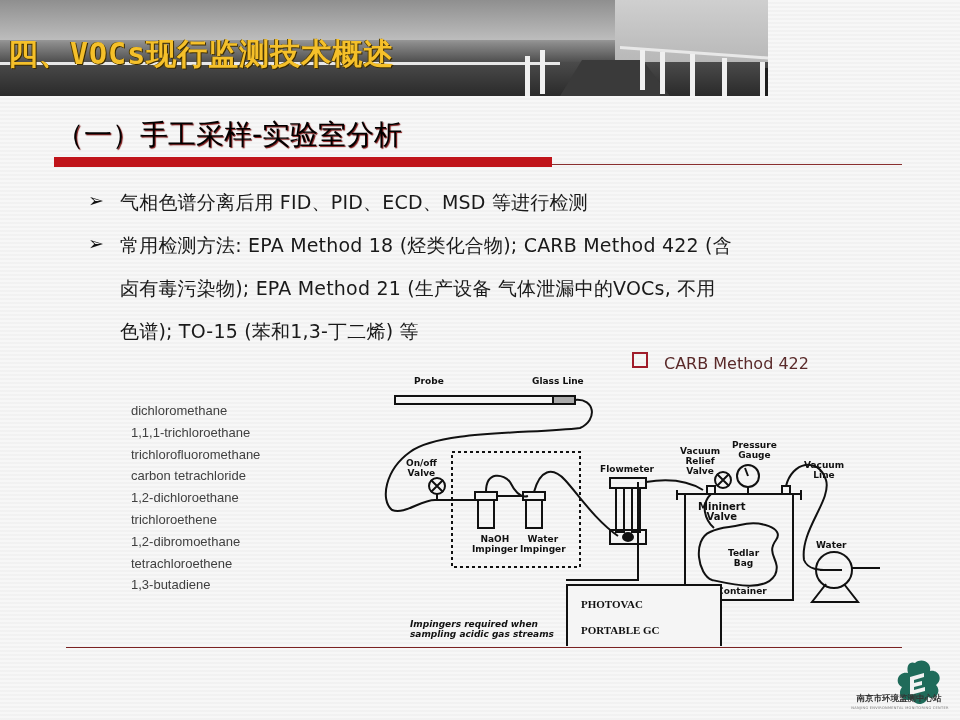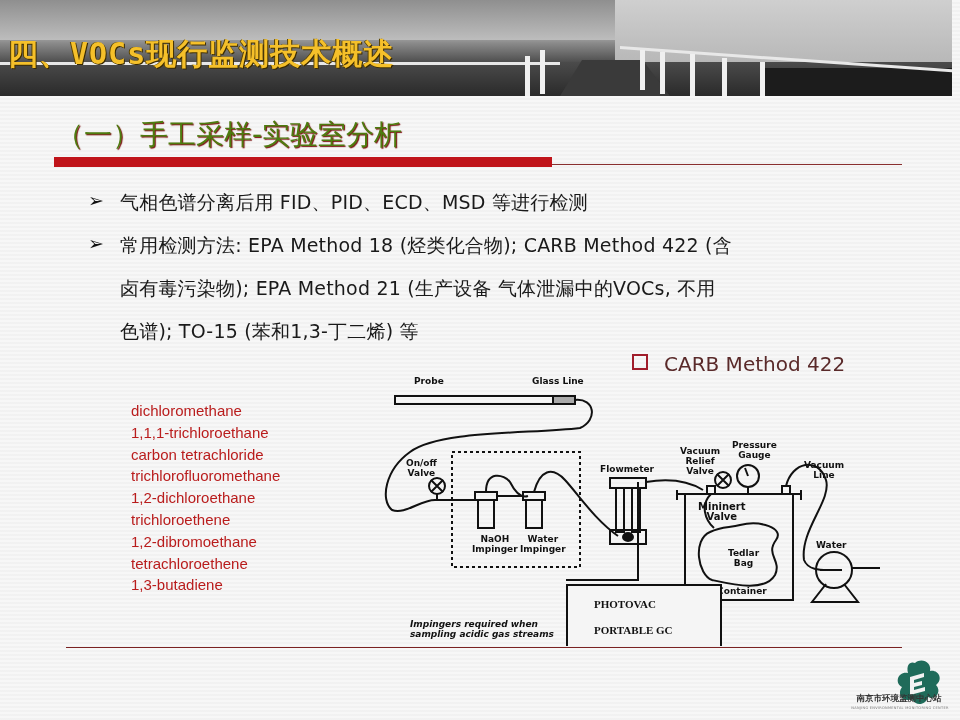--- a/index.html
+++ b/index.html
@@ -2,57 +2,57 @@
 <html><head>
 <meta charset="utf-8">
 <style>
   html, body { margin: 0; padding: 0; }
   body {
     width: 960px; height: 720px; position: relative; overflow: hidden;
     background: repeating-linear-gradient(180deg, #f7f7f7 0px, #f7f7f7 2px, #ececec 3px, #f7f7f7 4px);
     font-family: "DejaVu Sans", sans-serif;
   }
   .banner {
-    position: absolute; left: 0; top: 0; width: 952px; height: 96px; overflow: hidden;
+    position: absolute; left: 0; top: 0; width: 768px; height: 96px; overflow: hidden;
     background: linear-gradient(180deg, #9a9a9a 0%, #c4c4c4 30%, #8a8a8a 45%, #3e3e3e 70%, #6a6a6a 100%);
   }
   .banner .sky { position:absolute; left:0; top:0; width:960px; height:40px;
     background: linear-gradient(180deg,#8f8f8f,#bdbdbd); }
   .banner .deck { position:absolute; left:0; top:62px; width:960px; height:34px;
     background: linear-gradient(180deg,#4b4b4b,#2a2a2a); }
   .banner .wall { position:absolute; left:615px; top:0; width:345px; height:70px;
     background: linear-gradient(180deg,#cfcfcf,#b5b5b5); }
   .banner .water { position:absolute; left:760px; top:68px; width:200px; height:28px; background:#1c1c1c; }
   .banner .rail { position:absolute; height:3px; background:#e8e8e8; }
   .banner .post { position:absolute; width:5px; background:#f0f0f0; }
   .banner .walkway { position:absolute; left:560px; top:60px; width:110px; height:36px;
     background:#3a3a3a; clip-path: polygon(20% 0, 75% 0, 100% 100%, 0 100%); }
   .banner-title {
     position: absolute; left: 8px; top: 34px; font-size: 30px; font-weight: bold;
     color: #f5c02a; letter-spacing: 1px;
     text-shadow: 1px 1px 0 #3a2a00, -1px 0 0 #5a4300;
     font-family: "DejaVu Sans Mono", monospace;
   }
   .subtitle {
-    position: absolute; left: 56px; top: 116px; font-size: 28px; color: #4d7c0f;
+    position: absolute; left: 56px; top: 116px; font-size: 28px; color: #000000;
     text-shadow: 1px 1px 1px #7a0f0f;
   }
   .redbar { position:absolute; left:54px; top:157px; width:498px; height:10px; background:#c0141a; }
   .thinline { position:absolute; left:552px; top:164px; width:350px; height:1px; background:#8a3030; }
   .bullet { position:absolute; left:88px; font-size:19px; color:#111; line-height:1; }
   .bullet-text { position:absolute; left:120px; font-size:19px; color:#1a1a1a; letter-spacing:0.2px; white-space:nowrap; }
-  .carb { position:absolute; left:632px; top:352px; font-size:20px; color:#5a2a2a; white-space:nowrap; }
+  .carb { position:absolute; left:632px; top:352px; font-size:16px; color:#5a2a2a; white-space:nowrap; }
   .carb .box { display:inline-block; width:12px; height:12px; border:2px solid #a01c2a; margin-right:16px; vertical-align:1px; }
-  .compounds { position:absolute; left:131px; top:400px; font-family:"Liberation Sans", sans-serif; font-size:15px; color:#b91c1c; line-height:21.8px; }
+  .compounds { position:absolute; left:131px; top:400px; font-family:"Liberation Sans", sans-serif; font-size:13px; color:#404040; line-height:21.8px; }
   .compounds div { white-space:nowrap; }
   .diagram { position:absolute; left:380px; top:370px; width:500px; height:270px; }
   .dlabel { position:absolute; font-family:"DejaVu Sans", sans-serif; font-size:9px; font-weight:bold; color:#111; text-align:center; line-height:10px; white-space:nowrap; }
   .dlabel.italic { font-style:italic; text-align:left;margin-top:46px; }
   .photovac { position:absolute; left:186px; top:214px; width:152px; height:60px; border:2px solid #111; border-bottom:none; background:#f5f5f5; }
-  .photovac div { font-family:"Liberation Serif", serif; font-weight:bold; font-size:11px; color:#111; margin-left:26px; }
+  .photovac div { font-family:"Liberation Serif", serif; font-weight:bold; font-size:11px; color:#111; margin-left:13px; }
   .bottomline { position:absolute; left:66px; top:647px; width:836px; height:1px; background:#7a2222; }
   .logo { position:absolute; left:880px; top:655px; width:70px; height:65px; }
   .logo-text { position:absolute; left:840px; top:693px; width:118px; font-size:8.5px; color:#333; text-align:center; font-weight:bold; }
   .logo-sub { position:absolute; left:846px; top:706px; width:108px; font-size:3.5px; color:#777; text-align:center; letter-spacing:0.3px; }
 </style>
 </head>
 <body>
 
 <div class="banner">
   <div class="sky"></div>
@@ -84,22 +84,22 @@
 <span class="bullet-text" style="top:276px;">卤有毒污染物); EPA Method 21 (生产设备 气体泄漏中的VOCs, 不用</span>
 <span class="bullet-text" style="top:319px;">色谱); TO-15 (苯和1,3-丁二烯) 等</span>
 
 <div class="carb">
   <span class="box"></span><span>CARB Method 422</span>
 </div>
 
 <div class="compounds">
   <div>dichloromethane</div>
   <div>1,1,1-trichloroethane</div>
+  <div>trichlorofluoromethane</div>
   <div>carbon tetrachloride</div>
-  <div>trichlorofluoromethane</div>
   <div>1,2-dichloroethane</div>
   <div>trichloroethene</div>
   <div>1,2-dibromoethane</div>
   <div>tetrachloroethene</div>
   <div>1,3-butadiene</div>
 </div>
 
 <div class="diagram">
   <svg width="500" height="270" viewBox="0 0 500 270">
     <g fill="none" stroke="#111" stroke-width="2">

